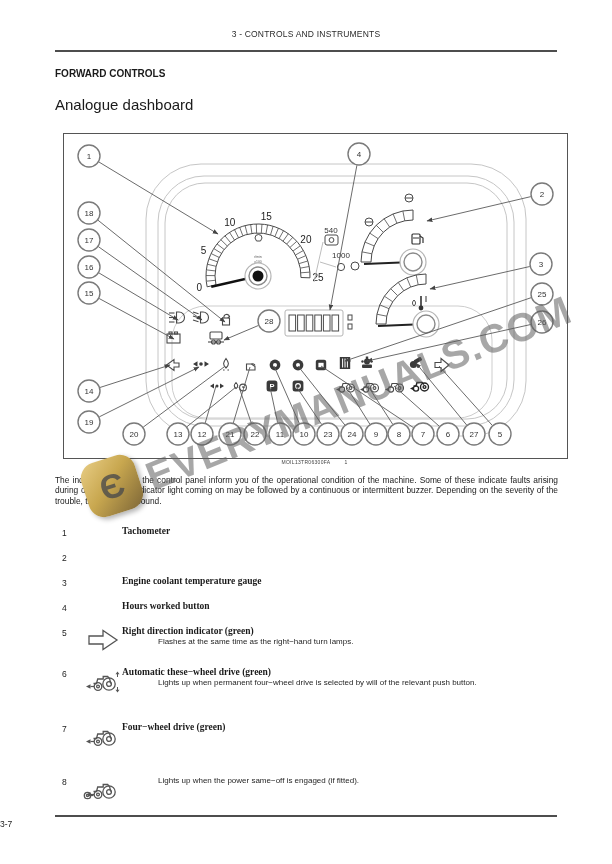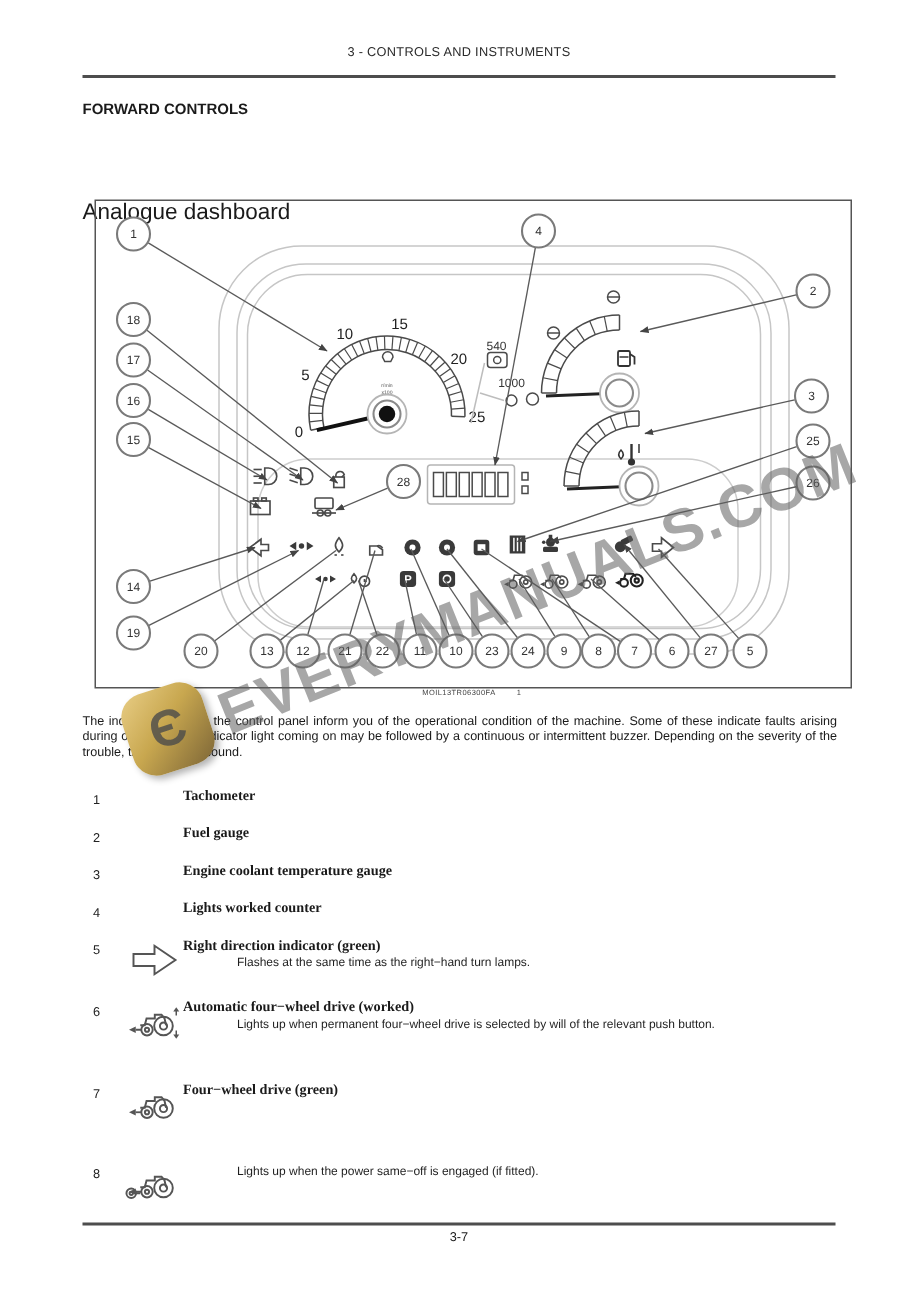--- a/index.html
+++ b/index.html
@@ -4,37 +4,37 @@
 <style>
   html,body{margin:0;padding:0;background:#ffffff;}
   .page{position:relative;width:612px;height:840px;background:#fff;overflow:hidden;
         font-family:"Liberation Sans",sans-serif;color:#1a1a1a;}
   .running-header{position:absolute;top:29px;left:0;right:0;text-align:center;
         font-size:8.5px;color:#2b2b2b;letter-spacing:.2px;}
   .rule{position:absolute;left:55px;width:502px;height:2px;background:#4d4d4d;}
   .rule-top{top:50px;}
   .rule-bottom{top:815px;}
   .section-title{position:absolute;left:55px;top:68px;font-size:10px;font-weight:bold;}
-  .subsection-title{position:absolute;left:55px;top:96px;font-size:15px;margin-top:37px;}
+  .subsection-title{position:absolute;left:55px;top:96px;font-size:15px;}
   .figure{position:absolute;left:63px;top:133px;width:503px;height:324px;border:1px solid #555;z-index:1;}
   .figure svg{position:absolute;left:0;top:0;}
   .fig-caption{position:absolute;left:63px;top:459px;width:503px;text-align:center;
         font-size:5px;color:#444;letter-spacing:.3px;z-index:1;}
   .fig-caption .idx{margin-left:14px;}
   .intro{position:absolute;left:55px;top:475px;width:503px;font-size:8.4px;line-height:1.23;
         text-align:justify;z-index:2;}
   .legend{position:absolute;left:55px;top:526px;width:503px;z-index:2;}
   .legend-row{display:grid;grid-template-columns:26px 41px 1fr;margin-bottom:13px;}
   .legend-row:nth-child(6){margin-bottom:27px;}
   .legend-row:nth-child(7){margin-bottom:25px;}
   .legend-num{padding-left:7px;padding-top:2px;font-size:8.5px;color:#222;}
   .legend-icon{display:flex;align-items:flex-start;justify-content:center;}
   .legend-title{font-size:9.5px;font-weight:bold;font-family:Liberation Serif, serif;}
   .legend-desc{font-size:8px;line-height:1.2;color:#1f1f1f;margin-top:1px;padding-left:36px;}
-  .footer-page{position:absolute;top:819px;left:0;right:0;text-align:center;font-size:8.5px;}
+  .footer-page{position:absolute;top:819px;left:0;right:0;text-align:left;font-size:8.5px;}
   .watermark{position:absolute;left:148px;top:456px;font-size:40px;font-weight:bold;
         letter-spacing:1px;white-space:nowrap;color:rgba(95,95,95,0.55);
         transform:rotate(-22deg);transform-origin:0 50%;z-index:5;pointer-events:none;}
   .wm-logo{position:absolute;left:84px;top:458px;width:56px;height:56px;border-radius:16px;
         background:linear-gradient(140deg,#e8cd85 0%,#c8a74f 45%,#7d6637 100%);
         transform:rotate(-18deg);z-index:6;display:flex;align-items:center;justify-content:center;
         box-shadow:2px 3px 5px rgba(0,0,0,.3);}
   .wm-logo span{font-size:34px;font-weight:bold;color:rgba(75,75,75,.8);}
 </style>
 </head>
@@ -384,40 +384,36 @@
     <div class="legend-icon"></div>
     <div class="legend-text">
       <div class="legend-title">Tachometer</div>
 
     </div>
   </div>
 
   <div class="legend-row">
     <div class="legend-num">2</div>
     <div class="legend-icon"></div>
-    <div class="legend-text">
-      <div class="legend-title">Fuel gauge</div>
-
-    </div>
   </div>
 
   <div class="legend-row">
     <div class="legend-num">3</div>
     <div class="legend-icon"></div>
     <div class="legend-text">
       <div class="legend-title">Engine coolant temperature gauge</div>
 
     </div>
   </div>
 
   <div class="legend-row">
     <div class="legend-num">4</div>
     <div class="legend-icon"></div>
     <div class="legend-text">
-      <div class="legend-title">Lights worked counter</div>
+      <div class="legend-title">Hours worked button</div>
 
     </div>
   </div>
 
   <div class="legend-row">
     <div class="legend-num">5</div>
     <div class="legend-icon">
           <svg width="40" height="28" viewBox="-20 -14 40 28">
             <path d="M-13,-4 H1 V-9.5 L15,0 L1,9.5 V4 H-13 Z" fill="none" stroke="#555" stroke-width="1.3"></path>
           </svg>
@@ -438,21 +434,21 @@
             <circle cx="-4" cy="5.5" r="1.4" fill="none" stroke="#555" stroke-width="1.3"></circle>
             <path d="M-8.5,2.5 h3 l1.2,-4.5 h5.5 v-2.5 h4.5 l2,2.5 1,4.5" fill="none" stroke="#555" stroke-width="1.3"></path>
             <path d="M-16,5.5 l4.5,-2.2 v4.4 z" fill="#555"></path>
             <line x1="-11.5" y1="5.5" x2="-8" y2="5.5" stroke="#555" stroke-width="1.2"></line>
             <path d="M15.5,-4 v-4 m0,14 v4" stroke="#555" stroke-width="1" fill="none"></path>
             <path d="M15.5,-9.5 l-2,2.8 h4 z" fill="#555"></path>
             <path d="M15.5,11.5 l-2,-2.8 h4 z" fill="#555"></path>
           </svg>
         </div>
     <div class="legend-text">
-      <div class="legend-title">Automatic four−wheel drive (worked)</div>
+      <div class="legend-title">Automatic these−wheel drive (green)</div>
       <div class="legend-desc">Lights up when permanent four−wheel drive is selected by will of the relevant push button.</div>
     </div>
   </div>
 
   <div class="legend-row">
     <div class="legend-num">7</div>
     <div class="legend-icon">
           <svg width="40" height="28" viewBox="-20 -14 40 28">
             <circle cx="7" cy="3" r="6.2" fill="none" stroke="#555" stroke-width="1.3"></circle>
             <circle cx="7" cy="3" r="2.4" fill="none" stroke="#555" stroke-width="1.3"></circle>

